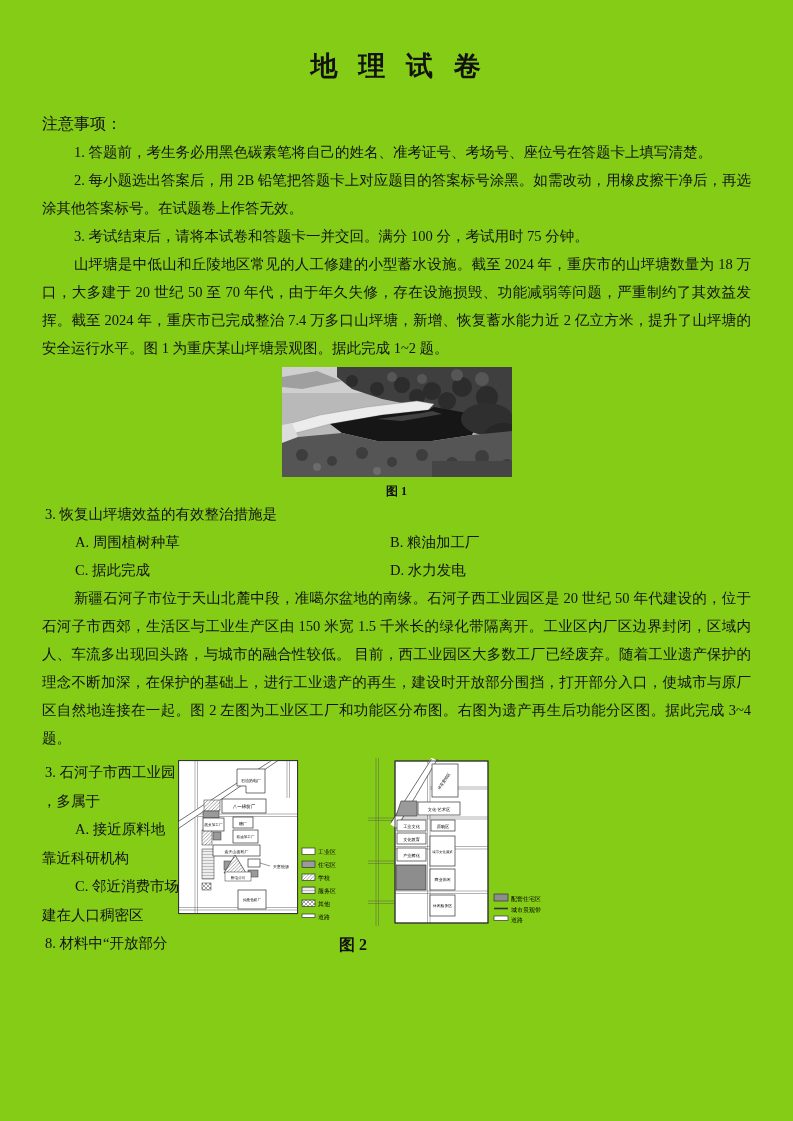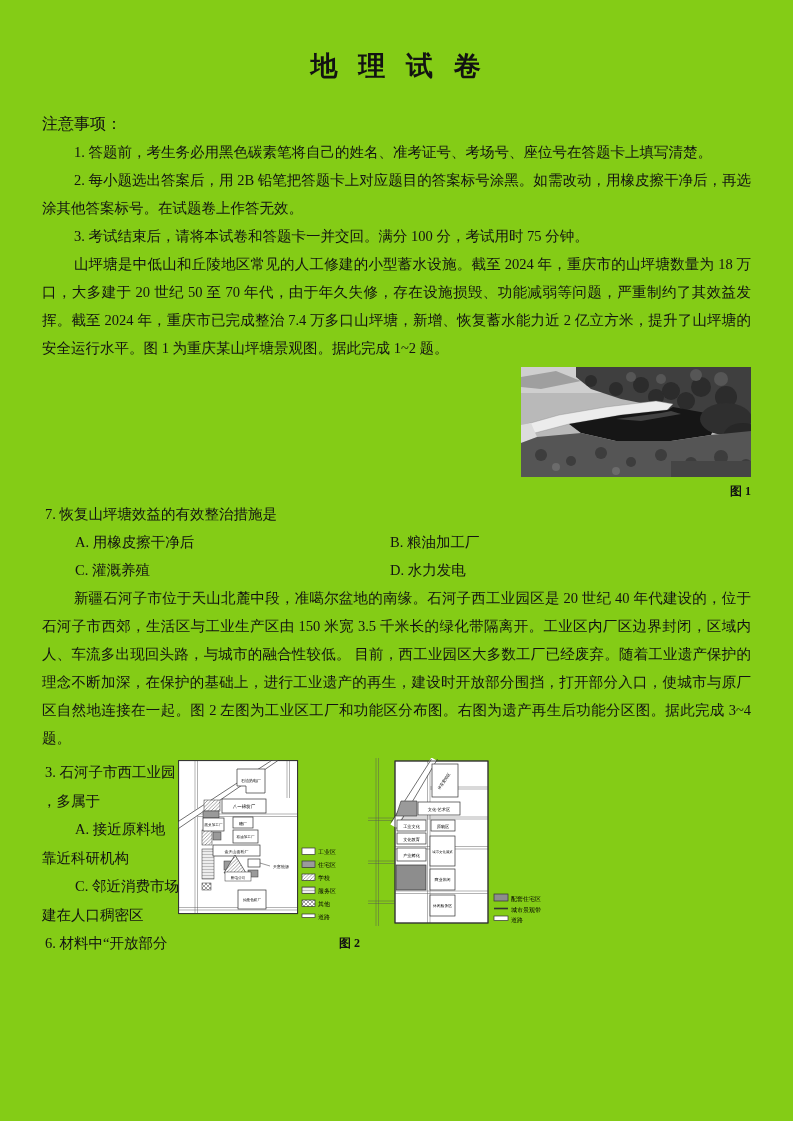--- a/index.html
+++ b/index.html
@@ -4,34 +4,34 @@
 <style>
   html,body{margin:0;padding:0;background:#888;}
   .page{position:relative;width:793px;height:1121px;background:#84cc16;margin:0 auto;
         overflow:hidden;font-family:"Liberation Serif","DejaVu Serif",serif;color:#121212;}
   .content{position:absolute;left:42px;top:0;width:709px;}
   .title{padding-top:48px;text-align:center;font-size:27px;font-weight:700;word-spacing:10px;letter-spacing:2px;}
   .notice-head{margin-top:26px;font-size:16px;line-height:28px;}
   p{margin:0;}
   .notice-item,.passage{font-size:14.5px;line-height:28px;text-align:justify;text-indent:2.2em;}
   .sec-head{margin-top:16px;font-size:14.5px;font-weight:700;line-height:28px;text-align:justify;}
-  .fig1-wrap{text-align:right;margin-top:5px;}
+  .fig1-wrap{text-align:center;margin-top:5px;}
   .fig1-wrap svg{display:inline-block;}
   .fig-caption{font-size:12px;font-weight:700;margin-top:2px;}
   .stem{font-size:14.5px;line-height:28px;padding-left:3px;}
   .opt-row{display:flex;font-size:14.5px;line-height:28px;}
   .opt-row .opt:first-child{width:315px;padding-left:33px;flex:none;}
   .q34{position:relative;height:200px;margin-top:6px;font-size:14.5px;}
   .q34 .qline{line-height:28.5px;white-space:nowrap;}
   .q34 .l-opt{padding-left:33px;}
   .q34 .l-num{padding-left:3px;}
   .q34 .clip{max-width:133px;overflow:hidden;}
   .map-left{position:absolute;left:136px;top:2px;}
   .map-right{position:absolute;left:326px;top:0;}
-  .fig2-cap{position:absolute;left:297px;top:177px;font-size:12px;font-weight:700;}
+  .fig2-cap{position:absolute;left:297px;top:177px;font-size:16px;font-weight:700;}
   svg text{font-family:"Liberation Serif","DejaVu Serif",serif;fill:#000;}
 </style>
 </head>
 <body>
 
 <div class="page">
   <div class="content">
 
     <div class="title">地 理 试 卷</div>
 
@@ -77,41 +77,41 @@
         <circle cx="200" cy="90" r="7" fill="#3d3d3d"></circle>
           <circle cx="225" cy="98" r="6" fill="#3d3d3d"></circle>
         <circle cx="35" cy="100" r="4" fill="#6b6b6b"></circle>
           <circle cx="95" cy="104" r="4" fill="#6b6b6b"></circle>
         <circle cx="155" cy="104" r="4" fill="#6b6b6b"></circle>
           <rect x="150" y="94" width="80" height="16" fill="#454545"></rect>
       </svg>
       <div class="fig-caption">图 1</div>
     </div>
 
-    <p class="stem">7. 恢复山坪塘效益的有效整治措施是</p>
+    <p class="stem">3. 恢复山坪塘效益的有效整治措施是</p>
     <div class="opt-row">
-      <span class="opt">A. 用橡皮擦干净后</span>
+      <span class="opt">A. 周围植树种草</span>
       <span class="opt">B. 粮油加工厂</span>
     </div>
 
     <div class="opt-row">
-      <span class="opt">C. 灌溉养殖</span>
+      <span class="opt">C. 据此完成</span>
       <span class="opt">D. 水力发电</span>
     </div>
 
-    <p class="passage">新疆石河子市位于天山北麓中段，准噶尔盆地的南缘。石河子西工业园区是 20 世纪 40 年代建设的，位于石河子市西郊，生活区与工业生产区由 150 米宽 3.5 千米长的绿化带隔离开。工业区内厂区边界封闭，区域内人、车流多出现回头路，与城市的融合性较低。 目前，西工业园区大多数工厂已经废弃。随着工业遗产保护的理念不断加深，在保护的基础上，进行工业遗产的再生，建设时开放部分围挡，打开部分入口，使城市与原厂区自然地连接在一起。图 2 左图为工业区工厂和功能区分布图。右图为遗产再生后功能分区图。据此完成 3~4 题。</p>
+    <p class="passage">新疆石河子市位于天山北麓中段，准噶尔盆地的南缘。石河子西工业园区是 20 世纪 50 年代建设的，位于石河子市西郊，生活区与工业生产区由 150 米宽 1.5 千米长的绿化带隔离开。工业区内厂区边界封闭，区域内人、车流多出现回头路，与城市的融合性较低。 目前，西工业园区大多数工厂已经废弃。随着工业遗产保护的理念不断加深，在保护的基础上，进行工业遗产的再生，建设时开放部分围挡，打开部分入口，使城市与原厂区自然地连接在一起。图 2 左图为工业区工厂和功能区分布图。右图为遗产再生后功能分区图。据此完成 3~4 题。</p>
 
     <div class="q34">
       <div class="qline l-num clip">3. 石河子市西工业园</div>
       <div class="qline">，多属于</div>
       <div class="qline l-opt">A. 接近原料地</div>
       <div class="qline">靠近科研机构</div>
       <div class="qline l-opt">C. 邻近消费市场</div>
       <div class="qline">建在人口稠密区</div>
-      <div class="qline l-num clip">6. 材料中“开放部分</div>
+      <div class="qline l-num clip">8. 材料中“开放部分</div>
 
       <svg class="map-left" width="168" height="162" viewBox="0 0 168 162" role="img">
         <defs>
           <pattern id="pDiag" width="3.5" height="3.5" patternUnits="userSpaceOnUse">
             <rect width="3.5" height="3.5" fill="#fff"></rect>
               <path d="M0,3.5 L3.5,0" stroke="#444" stroke-width="0.5"></path>
           </pattern>
           <pattern id="pCross" width="4" height="4" patternUnits="userSpaceOnUse">
             <rect width="4" height="4" fill="#fff"></rect>
               <path d="M0,4 L4,0 M0,0 L4,4" stroke="#444" stroke-width="0.5"></path>

